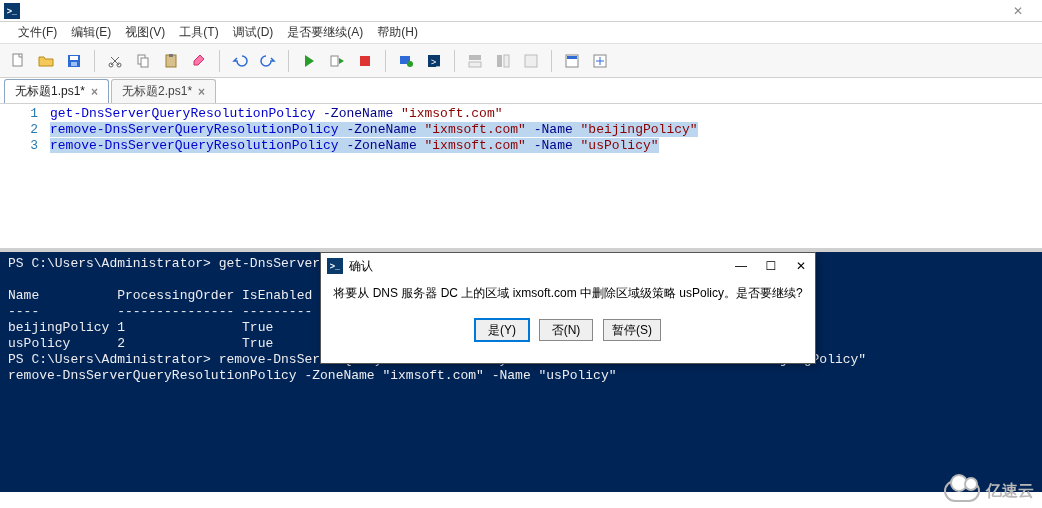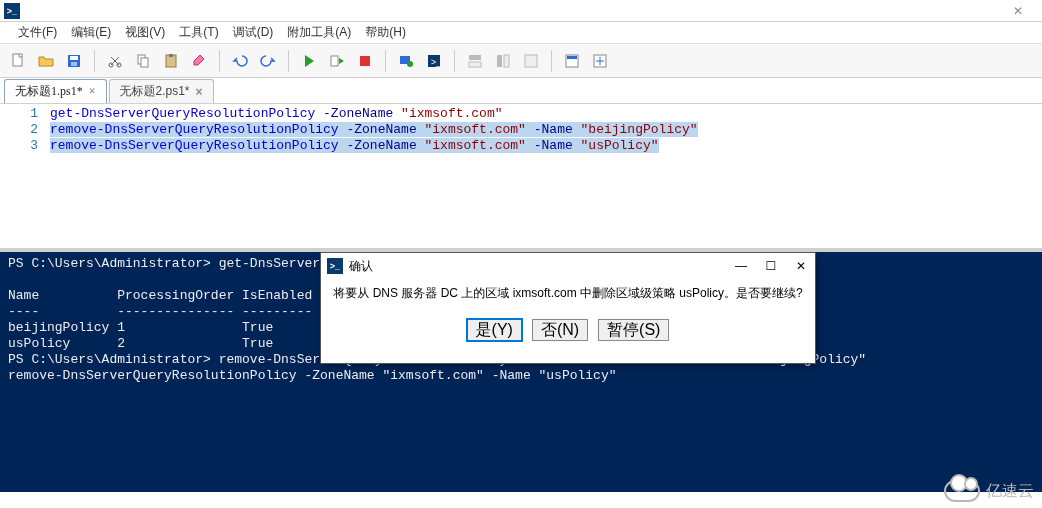--- a/index.html
+++ b/index.html
@@ -48,21 +48,21 @@
   .tb-sep { width:1px; height:22px; background:#ccc; margin:0 4px; }
   .tabstrip {
     height:26px; display:flex; align-items:flex-end; gap:2px;
     padding: 2px 4px 0 4px; background:#fff; border-bottom:1px solid #d0d0d0;
   }
   .tab {
     padding:3px 10px; border:1px solid #bcbcbc; border-bottom:none;
     border-radius:3px 3px 0 0; background:#f6f6f6; color:#444;
     display:flex; align-items:center; gap:6px; font-size:12px;
   }
-  .tab.active { background:#fff; border-color:#8aa5c2; color:#222;font-family:Liberation Serif, serif; }
+  .tab.active { background:#fff; border-color:#8aa5c2; color:#222; }
   .tab .x { color:#888; font-weight:bold; }
   .editor {
     height:144px; background:#fff; overflow:hidden;
     font-family: Consolas, "Courier New", monospace; font-size:13px;
     display:flex;
   }
   .gutter { width:44px; text-align:right; color:#2a7ab0; padding:2px 6px 0 0; }
   .gutter div { height:16px; line-height:16px; }
   .code { flex:1; padding:2px 0 2px 6px; }
   .code .ln { height:16px; line-height:16px; white-space:pre; }
@@ -92,27 +92,27 @@
     font-size:9px; font-weight:bold; margin-right:6px;
   }
   .dlg-wincontrols { margin-left:auto; display:flex; gap:14px; color:#000; }
   .dlg-wincontrols span { width:16px; text-align:center; }
   .dlg-body { padding:6px 12px 0 12px; font-size:12px;text-align:center; }
   .dlg-buttons {
     display:flex; gap:10px; justify-content:center; margin-top:18px;
   }
   .dlg-btn {
     min-width:54px; height:22px; border:1px solid #888; background:#efefef;
-    font-size:16px; display:flex; align-items:center; justify-content:center;
+    font-size:12px; display:flex; align-items:center; justify-content:center;
     padding:0 8px;
   }
   .dlg-btn.focus { border:1px solid #0078d7; outline:1px solid #0078d7; }
   .watermark {
     position:absolute; right:8px; bottom:6px; color:#b8b8b8;
-    font-size:16px; font-weight:400; display:flex; align-items:center; gap:6px;
+    font-size:16px; font-weight:700; display:flex; align-items:center; gap:6px;
     font-family:"Microsoft YaHei", sans-serif;
   }
   .watermark .cloud {
     width:36px; height:22px; border:2px solid #b8b8b8; border-radius:14px;
     position:relative;
   }
   .watermark .cloud::before, .watermark .cloud::after {
     content:""; position:absolute; border:2px solid #b8b8b8; border-radius:50%;
     background:#fff;
   }
@@ -126,21 +126,21 @@
   <span class="title-icon">&gt;_</span>
   <span class="win-close">✕</span>
 </div>
 
 <div class="menubar">
   <span>文件(F)</span>
   <span>编辑(E)</span>
   <span>视图(V)</span>
   <span>工具(T)</span>
   <span>调试(D)</span>
-  <span>附加工具(A)</span>
+  <span>是否要继续(A)</span>
   <span>帮助(H)</span>
 </div>
 
 <div class="toolbar">
   <div class="tb-btn">
       <svg viewBox="0 0 16 16">
         <rect x="3" y="1" width="9" height="12" fill="#fff" stroke="#888"></rect>
         <path d="M9 1v3h3" fill="none" stroke="#888"></path>
       </svg>
     </div>

